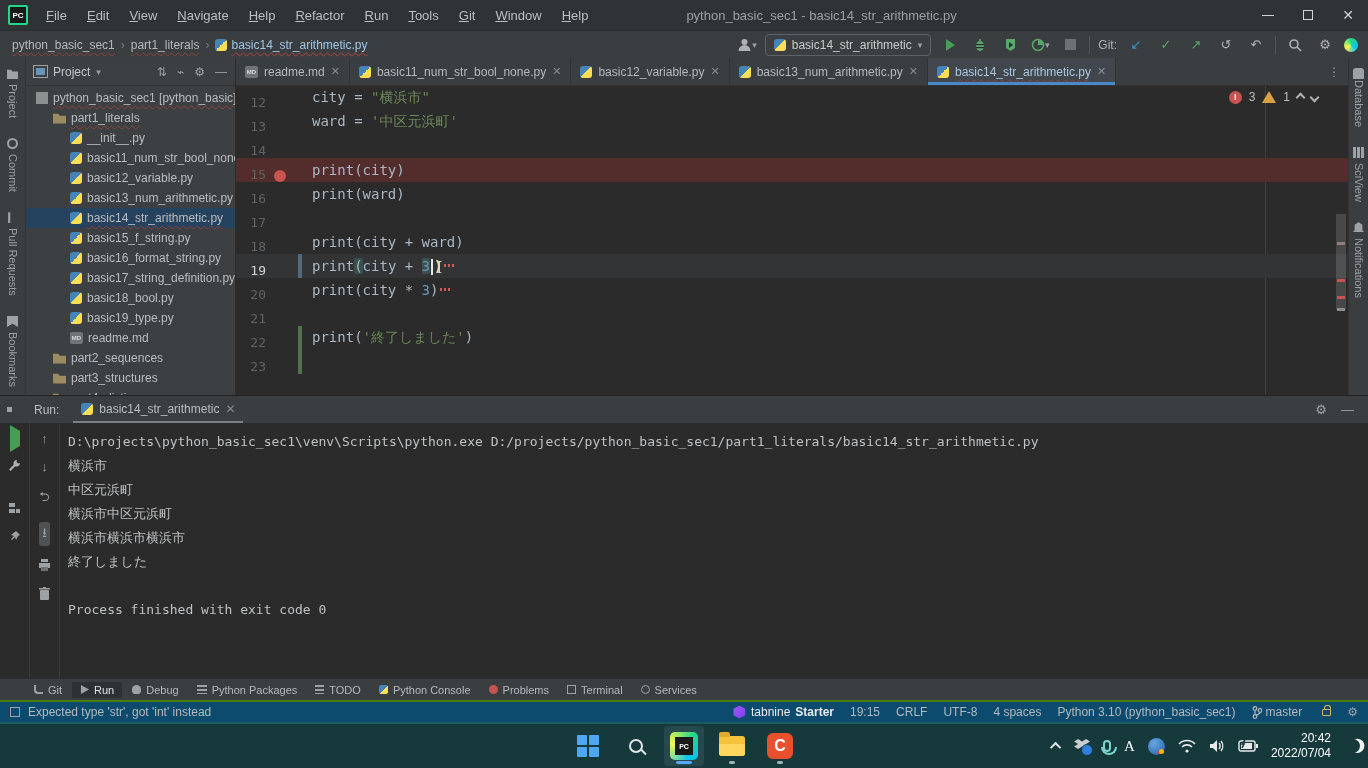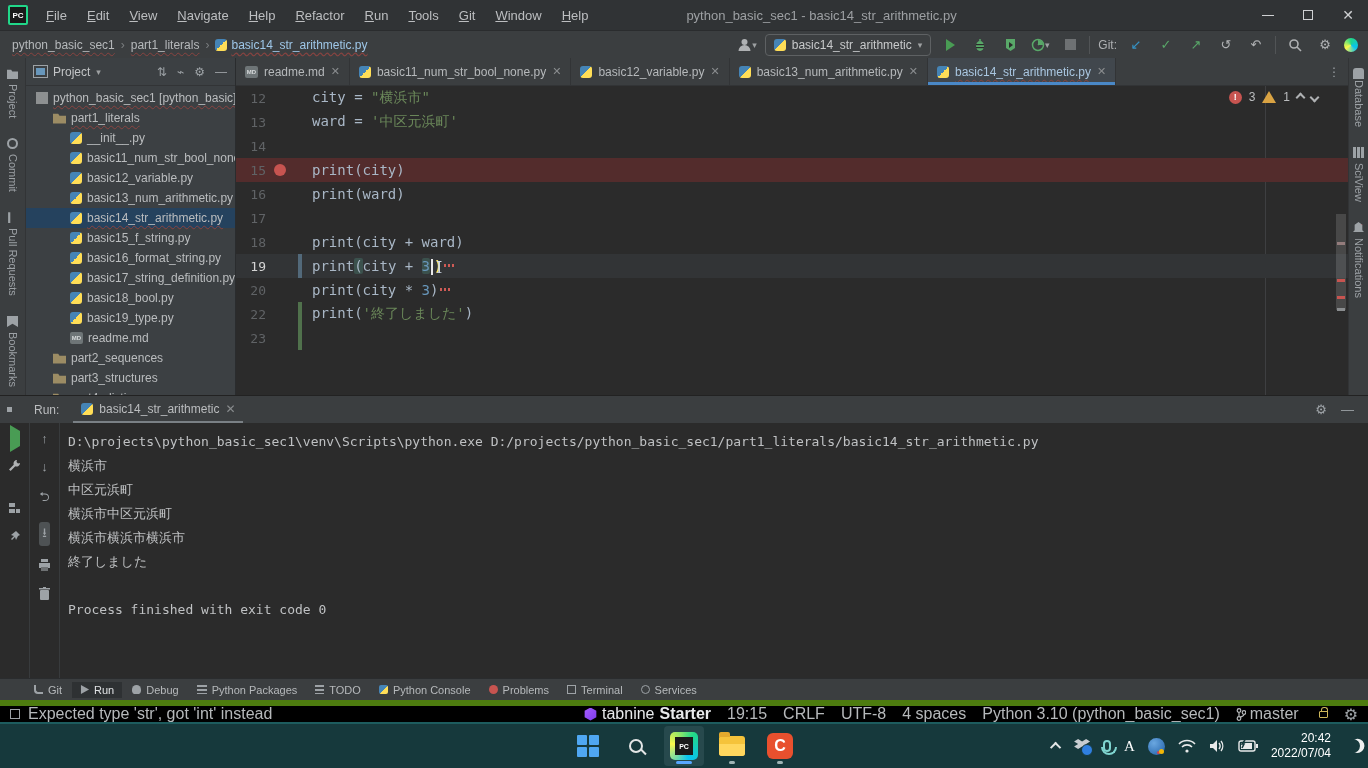--- a/index.html
+++ b/index.html
@@ -79,21 +79,21 @@
   .tab-bar { height:28px; background:#3b3e40; display:flex; align-items:stretch; font-size:12px; color:#b6b9bb; border-bottom:1px solid #323436; }
   .tab { display:flex; align-items:center; gap:6px; padding:0 9px; border-right:1px solid #323436; cursor:default; position:relative; }
   .tab .close { color:#8a8d8f; font-size:11px; }
   .tab.active { background:#41474d; color:#a9c6e0; }
   .tab.active::after { content:""; position:absolute; left:0; right:0; bottom:0; height:3px; background:#4a88c7; }
   .tab.active .tab-label { text-decoration:underline wavy #8a4340; text-underline-offset:3px; text-decoration-thickness:1px; }
   .tab-bar-right { margin-left:auto; display:flex; align-items:center; padding-right:8px; color:#9da2a6; }
 
   .editor { flex:1; position:relative; font-family:"DejaVu Sans Mono", monospace; font-size:14px; overflow:hidden; }
   .code-line { height:24px; display:flex; align-items:center; position:relative; }
-  .gutter { width:68px; flex:0 0 auto; display:flex; align-items:center; height:100%; position:relative; }
+  .gutter { width:68px; flex:0 0 auto; display:flex; align-items:flex-end; height:100%; position:relative; }
   .lnum { width:30px; text-align:right; color:#606366; font-size:13px; }
   .lnum.cur { color:#d4d4d4; }
   .bp-dot { position:absolute; left:38px; width:12px; height:12px; border-radius:50%; background:#c75450; }
   .chg { position:absolute; right:2px; top:0; bottom:0; width:4px; }
   .chg.blue { background:#52697a; } .chg.green { background:#50714c; }
   .code-text { padding-left:8px; white-space:pre; }
   .line-bg-bp { background:#532c2c; }
   .line-bg-cur { background:#323436; }
   .tk-p { color:#a9b7c6;text-align:center; } .tk-s { color:#6a8759; } .tk-n { color:#6897bb; }
   .tk-hl { background:#3b514d; border-radius:2px; }
@@ -135,21 +135,21 @@
   .twi-err { background:#c75450; border-radius:50%; }
   .twi-py { background:linear-gradient(135deg,#4584b6 50%,#ffde57 50%); border-radius:2px; }
   .twi-branch { background:transparent; border-left:2px solid #9da2a6; border-bottom:2px solid #9da2a6; border-radius:0 0 0 4px; }
   .twi-term { background:transparent; border:1px solid #9da2a6; }
   .twi-svc { background:transparent; border:1px solid #9da2a6; border-radius:50%; }
   .twi-todo { background:repeating-linear-gradient(#9da2a6 0 2px,transparent 2px 4px); }
   .twi-pkg { background:repeating-linear-gradient(180deg,#9da2a6 0 2px,transparent 2px 4px); width:10px;}
   .twi-bug { background:#9da2a6; border-radius:50% 50% 40% 40%; }
 
   
-  .status-bar { height:22px; background:#000000; border-top:6px solid #4d7c0f; display:flex; align-items:center; font-size:16px; color:#b6b9bb; padding:0 10px; }
+  .status-bar { height:22px; background:#0c4a6e; border-top:2px solid #4d7c0f; display:flex; align-items:center; font-size:12px; color:#b6b9bb; padding:0 10px; }
   .sb-left { display:flex; align-items:center; gap:8px; }
   .sb-sq { width:10px; height:10px; border:1px solid #9da2a6; }
   .sb-right { margin-left:auto; display:flex; align-items:center; gap:16px; }
   .tabnine { display:flex; align-items:center; gap:5px; color:#e8eaec; }
   .hex { width:13px; height:13px; background:linear-gradient(135deg,#a55cff,#7c3aed); clip-path:polygon(50% 0,95% 25%,95% 75%,50% 100%,5% 75%,5% 25%); }
   .branch-wrap { display:flex; align-items:center; gap:4px; }
   .lock { width:9px; height:7px; border:1px solid #cdb75a; border-radius:1px; position:relative; margin-left:4px; }
   .lock::before { content:""; position:absolute; left:1px; top:-5px; width:5px; height:4px; border:1px solid #cdb75a; border-bottom:none; border-radius:3px 3px 0 0; }
 
   
@@ -476,20 +476,26 @@
             <span class="code-text"><span class="tk-p">print</span><span class="tk-p tk-hl">(</span><span class="tk-p">city + </span><span class="tk-n tk-hl">3</span><span class="caret"></span><span class="tk-match">)</span><span class="squig"></span></span>
           </div>
           <div class="code-line">
             <div class="gutter">
               <span class="lnum">20</span>
             </div>
             <span class="code-text"><span class="tk-p">print(city * </span><span class="tk-n">3</span><span class="tk-p">)</span><span class="squig"></span></span>
           </div>
           <div class="code-line">
             <div class="gutter">
+              <span class="lnum">21</span>
+            </div>
+            <span class="code-text"></span>
+          </div>
+          <div class="code-line">
+            <div class="gutter">
               <span class="lnum">22</span>
               <span class="chg green"></span>
             </div>
             <span class="code-text"><span class="tk-p">print(</span><span class="tk-s">'終了しました'</span><span class="tk-p">)</span></span>
           </div>
           <div class="code-line">
             <div class="gutter">
               <span class="lnum">23</span>
               <span class="chg green"></span>
             </div>

